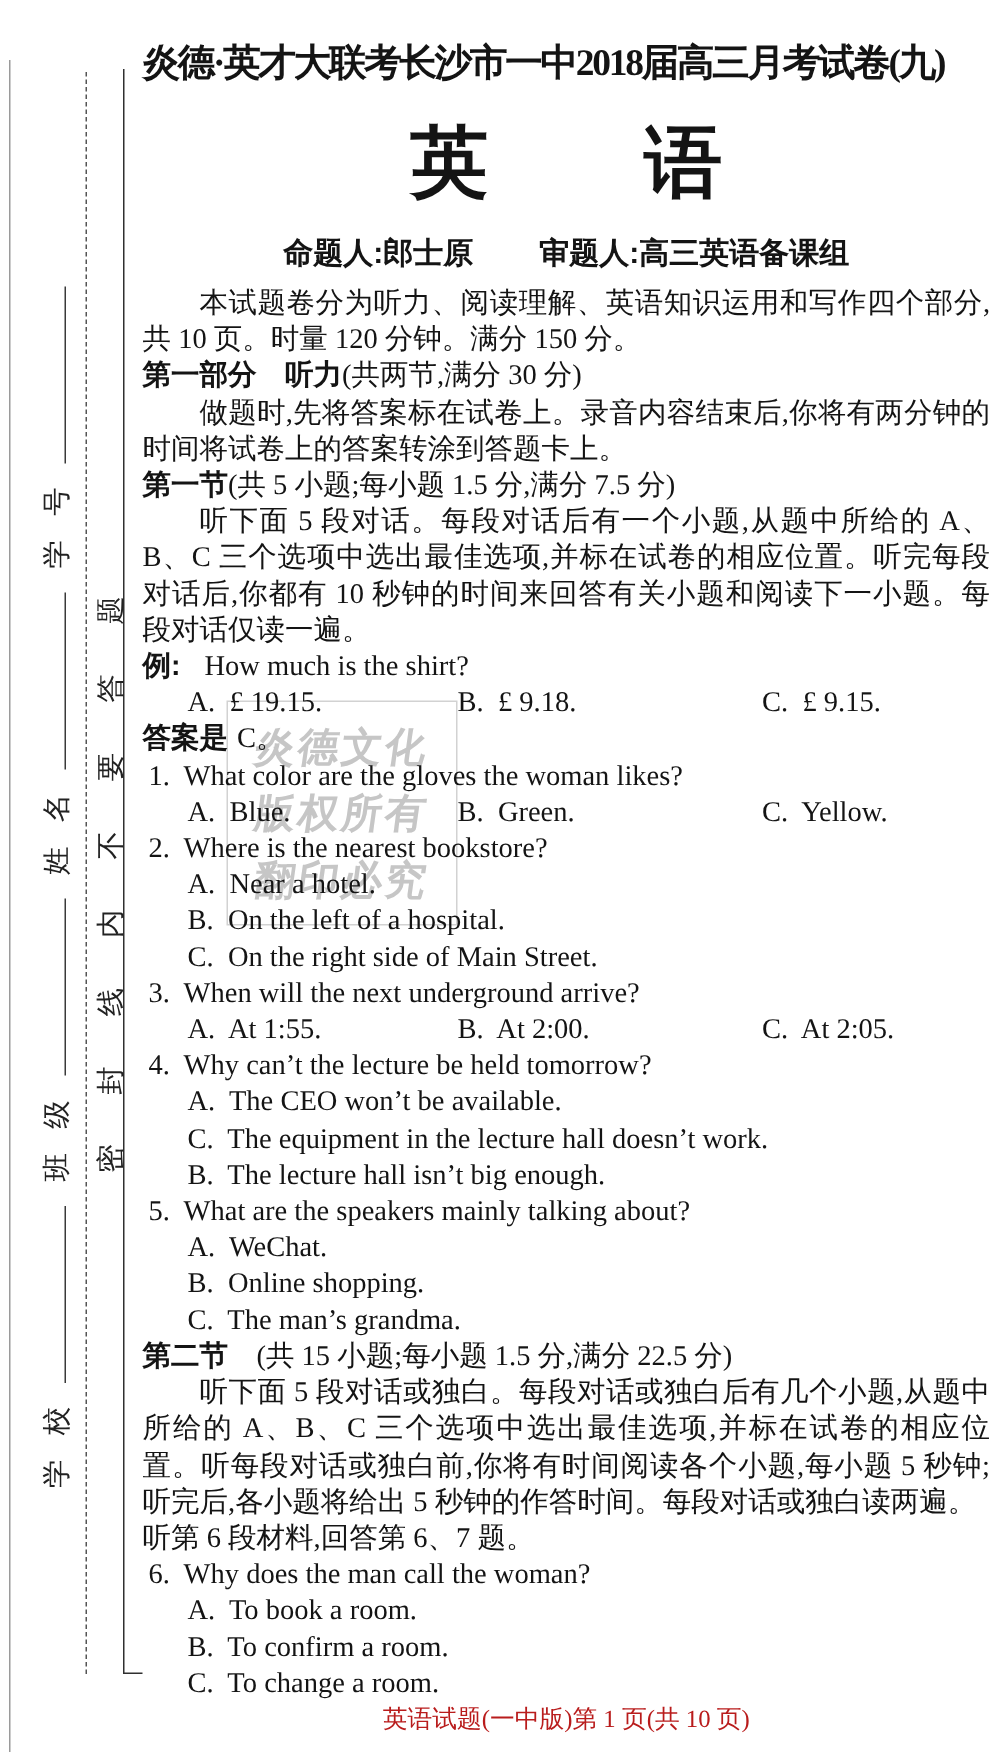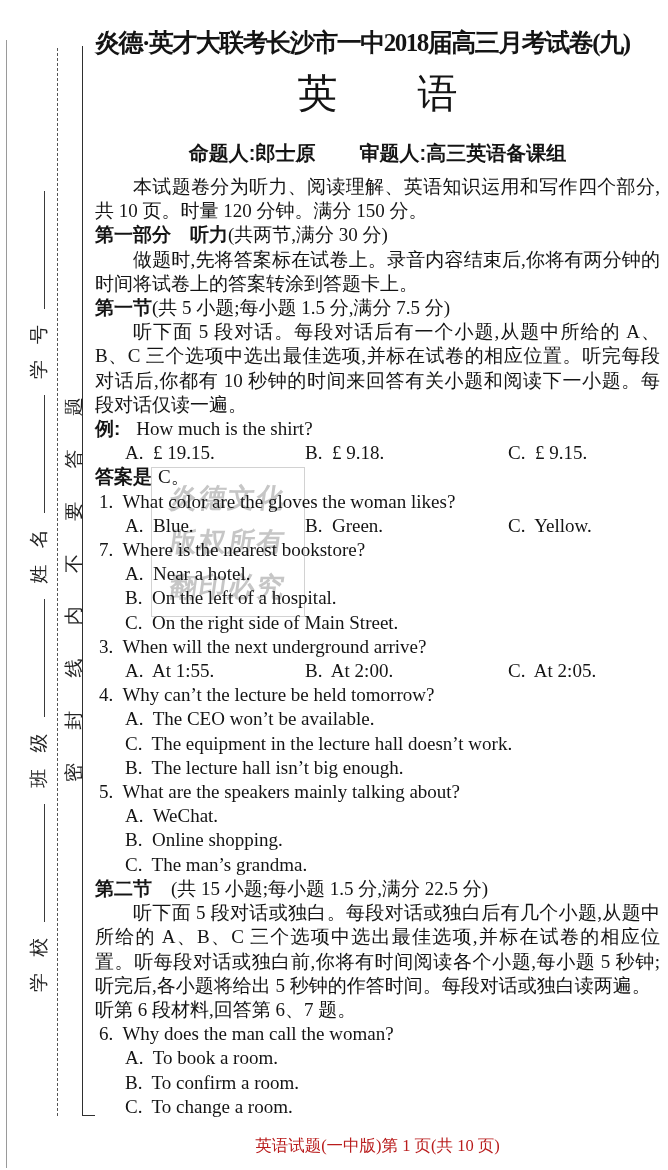--- a/index.html
+++ b/index.html
@@ -37,22 +37,22 @@
     display:flex; flex-direction:column; justify-content:space-evenly; align-items:center;
   }
   .wm-line { color:#c6c6c6; font-size:27px; line-height:30px; font-weight:bold;
              letter-spacing:2px; transform:skewX(-8deg); }
 
   
   .content { position:absolute; left:95px; top:20px; width:565px; z-index:2;
              font-size:19px; line-height:24.2px; }
   .exam-line { margin-top:5px; text-align:left; font-size:25px; line-height:36px;
                font-weight:bold; letter-spacing:-1.5px; white-space:nowrap; }
-  .subject { margin-top:8px; text-align:center; font-size:40px; line-height:48px;
-             font-weight:normal; font-family:"Liberation Sans","DejaVu Sans",sans-serif; }
+  .subject { margin-top:24px; text-align:center; font-size:52px; line-height:48px;
+             font-weight:bold; font-family:"Liberation Sans","DejaVu Sans",sans-serif; }
   .setters { margin-top:23px; text-align:center; font-size:20px; line-height:26px;
              font-weight:bold; font-family:"Liberation Sans","DejaVu Sans",sans-serif; }
   .setters .gap { display:inline-block; width:44px; }
   .para { margin:0; text-indent:2em; text-align:justify; }
   .first-para { margin-top:9px; }
   .bold-cn { font-family:"Liberation Sans","DejaVu Sans",sans-serif; font-weight:bold; }
   .heading { text-align:left; }
   .q-text { padding-left:4px; white-space:pre-wrap; }
   .opt-row { display:flex; padding-left:30px;align-items:center; }
   .opt-row .ca { width:180px; }
@@ -107,21 +107,21 @@
     </div>
     <div class="answer-line"><span class="bold-cn">答案是</span><span class="ans">C。</span></div>
 
     <div class="q-text">1.  What color are the gloves the woman likes?</div>
     <div class="opt-row">
       <span class="opt ca">A.  Blue.</span>
       <span class="opt cb">B.  Green.</span>
       <span class="opt cc">C.  Yellow.</span>
     </div>
 
-    <div class="q-text">7.  Where is the nearest bookstore?</div>
+    <div class="q-text">2.  Where is the nearest bookstore?</div>
     <div class="opt-stack">
       <div class="opt">A.  Near a hotel.</div>
       <div class="opt">B.  On the left of a hospital.</div>
       <div class="opt">C.  On the right side of Main Street.</div>
     </div>
 
     <div class="q-text">3.  When will the next underground arrive?</div>
     <div class="opt-row">
       <span class="opt ca">A.  At 1:55.</span>
       <span class="opt cb">B.  At 2:00.</span>

